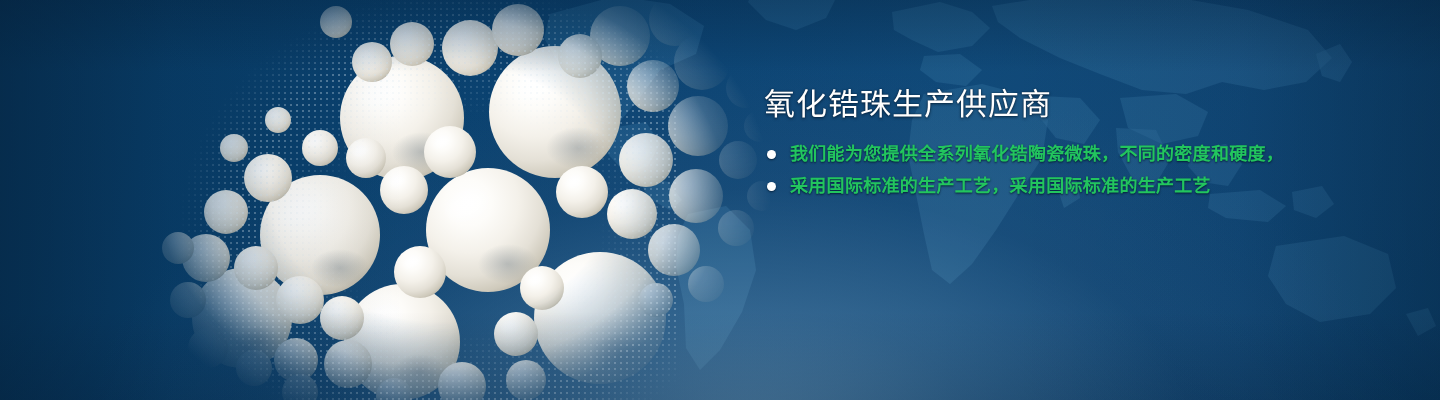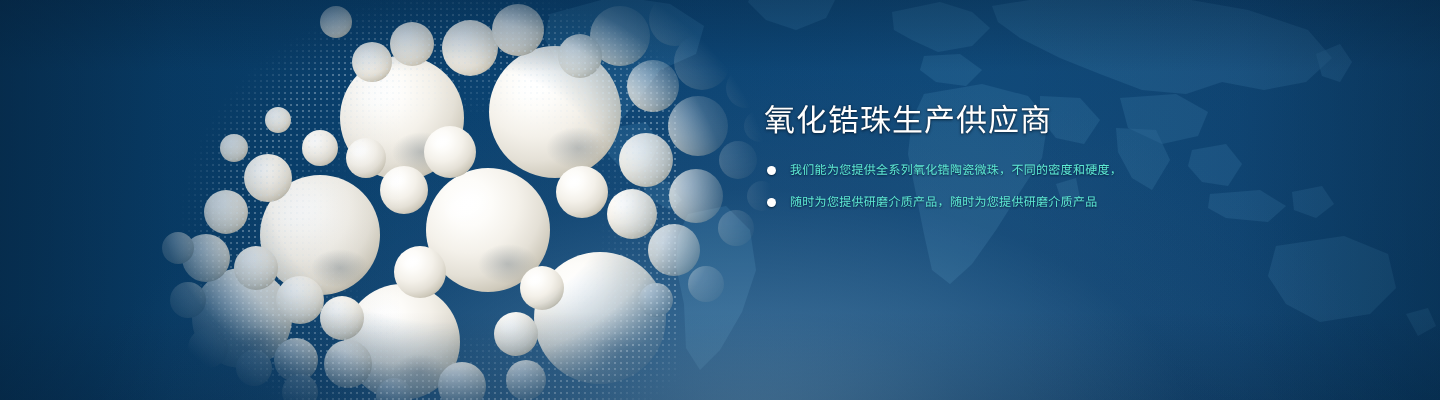--- a/index.html
+++ b/index.html
@@ -86,21 +86,21 @@
     -webkit-mask-image:
       radial-gradient(ellipse 300px 245px at 62% 56%, rgba(0,0,0,0) 44%, rgba(0,0,0,0.55) 62%, rgba(0,0,0,0.9) 74%, rgba(0,0,0,0) 96%);
     mask-image:
       radial-gradient(ellipse 300px 245px at 62% 56%, rgba(0,0,0,0) 44%, rgba(0,0,0,0.55) 62%, rgba(0,0,0,0.9) 74%, rgba(0,0,0,0) 96%);
   }
 
   
   .copy {
     position: absolute;
     left: 764px;
-    top: 104px;
+    top: 88px;
     width: 600px;
   }
   .headline {
     margin: 0 0 22px 0;
     font-size: 31px;
     line-height: 1.08;
     font-weight: 400;
     letter-spacing: 1px;
     color: #ffffff;
     text-shadow: 0 1px 3px rgba(2,22,42,0.80), 0 0 1px rgba(2,22,42,0.9);
@@ -108,25 +108,26 @@
   }
   .bullets {
     list-style: none;
     margin: 0;
     padding: 0;
   }
   .bullet {
     position: relative;
     padding-left: 26px;
     margin-bottom: 9px;
-    font-size: 12px;
+    font-size: 18px;
     line-height: 23px;
-    color: #5eead4;
+    color: #22c55e;
     letter-spacing: 0.3px;
     text-shadow: 0 1px 2px rgba(2,22,42,0.85);
+    font-weight: bold;
   }
   .bullet:last-child { margin-bottom: 0; }
   .dot {
     position: absolute;
     left: 3px;
     top: 7px;
     width: 9px;
     height: 9px;
     border-radius: 50%;
     background: #ffffff;
@@ -451,19 +452,19 @@
     <ul class="bullets">
 
       <li class="bullet">
         <span class="dot"></span>
         <span class="bullet-line">我们能为您提供全系列氧化锆陶瓷微珠，不同的密度和硬度，</span>
       </li>
 
 
       <li class="bullet">
         <span class="dot"></span>
-        <span class="bullet-line">随时为您提供研磨介质产品，随时为您提供研磨介质产品</span>
+        <span class="bullet-line">采用国际标准的生产工艺，采用国际标准的生产工艺</span>
       </li>
 
     </ul>
   </div>
 
 </div>
 
 </body></html>

